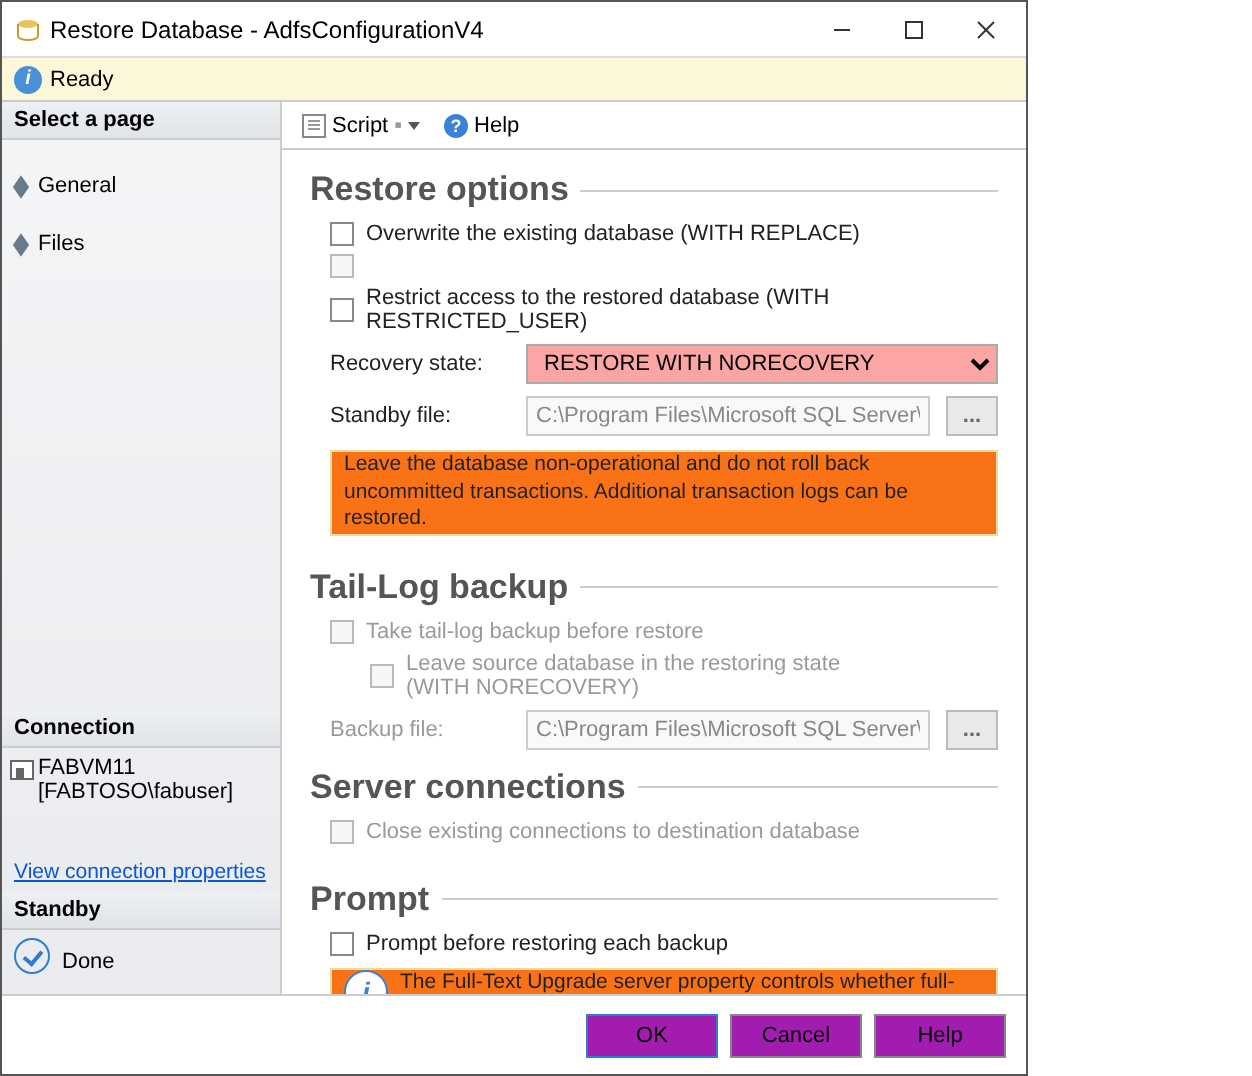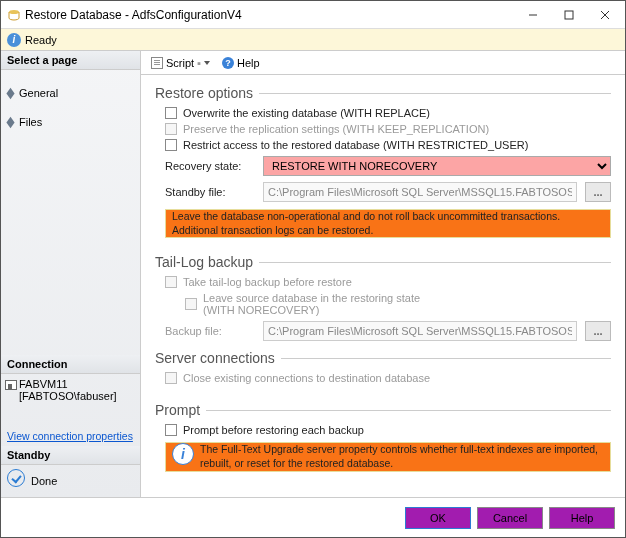--- a/index.html
+++ b/index.html
@@ -1,17 +1,17 @@
 <!DOCTYPE html>
 <html><head>
 <meta charset="utf-8">
 <style>
   * { box-sizing: border-box; margin: 0; padding: 0; }
   body { font-family: "Segoe UI", Tahoma, sans-serif; font-size: 11px; background: #fff; color: #000; }
-  .window { width: 626px; height: 538px; border: 1px solid #555; display: flex; flex-direction: column; background: #fff; }
+  .window { width: 514px; height: 538px; border: 1px solid #555; display: flex; flex-direction: column; background: #fff; }
   .titlebar { height: 28px; display: flex; align-items: center; padding: 0 2px 0 6px; border-bottom: 1px solid #ddd; }
   .titlebar .title { flex: 1; font-size: 12px; }
   .winbtn { width: 36px; height: 24px; display: flex; align-items: center; justify-content: center; color: #333; }
   .winbtn svg { width: 10px; height: 10px; }
   .status { background: #fdf7d9; border-bottom: 1px solid #ccc; height: 22px; display: flex; align-items: center; padding: 0 6px; gap: 4px; }
   .info-icon { width: 14px; height: 14px; border-radius: 50%; background: #4a90d9; color: #fff; font-size: 10px; display: flex; align-items: center; justify-content: center; font-weight: bold; font-style: italic; }
   .body { flex: 1; display: flex; overflow: hidden; }
   .sidebar { width: 140px; background: linear-gradient(#f4f5f7,#e9ebee); border-right: 1px solid #ccc; display: flex; flex-direction: column; }
   .section-h { font-weight: bold; background: linear-gradient(#eef0f3,#e0e3e7); border-bottom: 1px solid #ccc; padding: 3px 6px; font-size: 11px; }
   .nav { padding: 2px 0; }
@@ -28,21 +28,21 @@
   .main { flex:1; display:flex; flex-direction:column; overflow:hidden;}
   .toolbar { height: 24px; border-bottom: 1px solid #ccc; display:flex; align-items:center; padding: 0 6px; gap:4px; font-size:11px;}
   .tb-item { display:flex; align-items:center; gap:3px; padding:2px 4px; cursor:pointer;}
   .tb-sep { color:#999; }
   .script-ic { width:12px; height:12px; border:1px solid #888; background:#fff; position:relative;}
   .script-ic::after{content:""; position:absolute; left:2px; top:2px; right:2px; height:1px; background:#999; box-shadow:0 2px 0 #999, 0 4px 0 #999;}
   .help-ic { width:12px; height:12px; border-radius:50%; background:#3a82d8; color:#fff; font-size:9px; font-weight:bold; display:flex; align-items:center; justify-content:center;}
   .drop-ic { width:0;height:0;border-left:3px solid transparent;border-right:3px solid transparent;border-top:4px solid #555;}
   .content { flex:1; padding: 10px 14px 6px 14px; overflow: auto; color:#222;}
   fieldset.grp { border:none; border-top: 1px solid #ccc; padding: 4px 0 6px 0; margin:0;}
-  fieldset.grp > legend { font-size: 14px; color:#555; padding-right:6px;}
+  fieldset.grp > legend { font-size: 17px; color:#555; padding-right:6px;font-weight:bold;}
   .row { display:flex; align-items:center; gap:6px; padding: 2px 0 2px 10px; }
   .row.indent { padding-left: 30px; }
   .chk { width:12px; height:12px; border:1px solid #888; background:#fff; flex-shrink:0;}
   .chk.dis { border-color:#bbb; background:#f6f6f6;}
   .lbl { color:#222;}
   .lbl.dis { color:#9a9a9a;}
   .form-row { display:flex; align-items:center; gap:8px; padding:3px 0 3px 10px;}
   .form-row .flabel { width: 90px; }
   select,.sel-look { height: 20px; border:1px solid #aaa; background:#fca5a5; font-size:11px; padding:0 4px; flex:1;}
   input.txt { height: 20px; border:1px solid #ccc; background:#f9f9f9; color:#888; font-size:11px; padding:0 4px; flex:1;}
@@ -126,21 +126,20 @@
       <div class="content">
 
         <fieldset class="grp">
           <legend>Restore options</legend>
           <div class="row">
             <span class="chk"></span>
             <span class="lbl">Overwrite the existing database (WITH REPLACE)</span>
           </div>
           <div class="row">
             <span class="chk dis"></span>
-            <span class="lbl dis">Preserve the replication settings (WITH KEEP_REPLICATION)</span>
           </div>
           <div class="row">
             <span class="chk"></span>
             <span class="lbl">Restrict access to the restored database (WITH RESTRICTED_USER)</span>
           </div>
           <div class="form-row">
             <span class="flabel">Recovery state:</span>
             <select class="sel-look">
               <option>RESTORE WITH NORECOVERY</option>
             </select>

